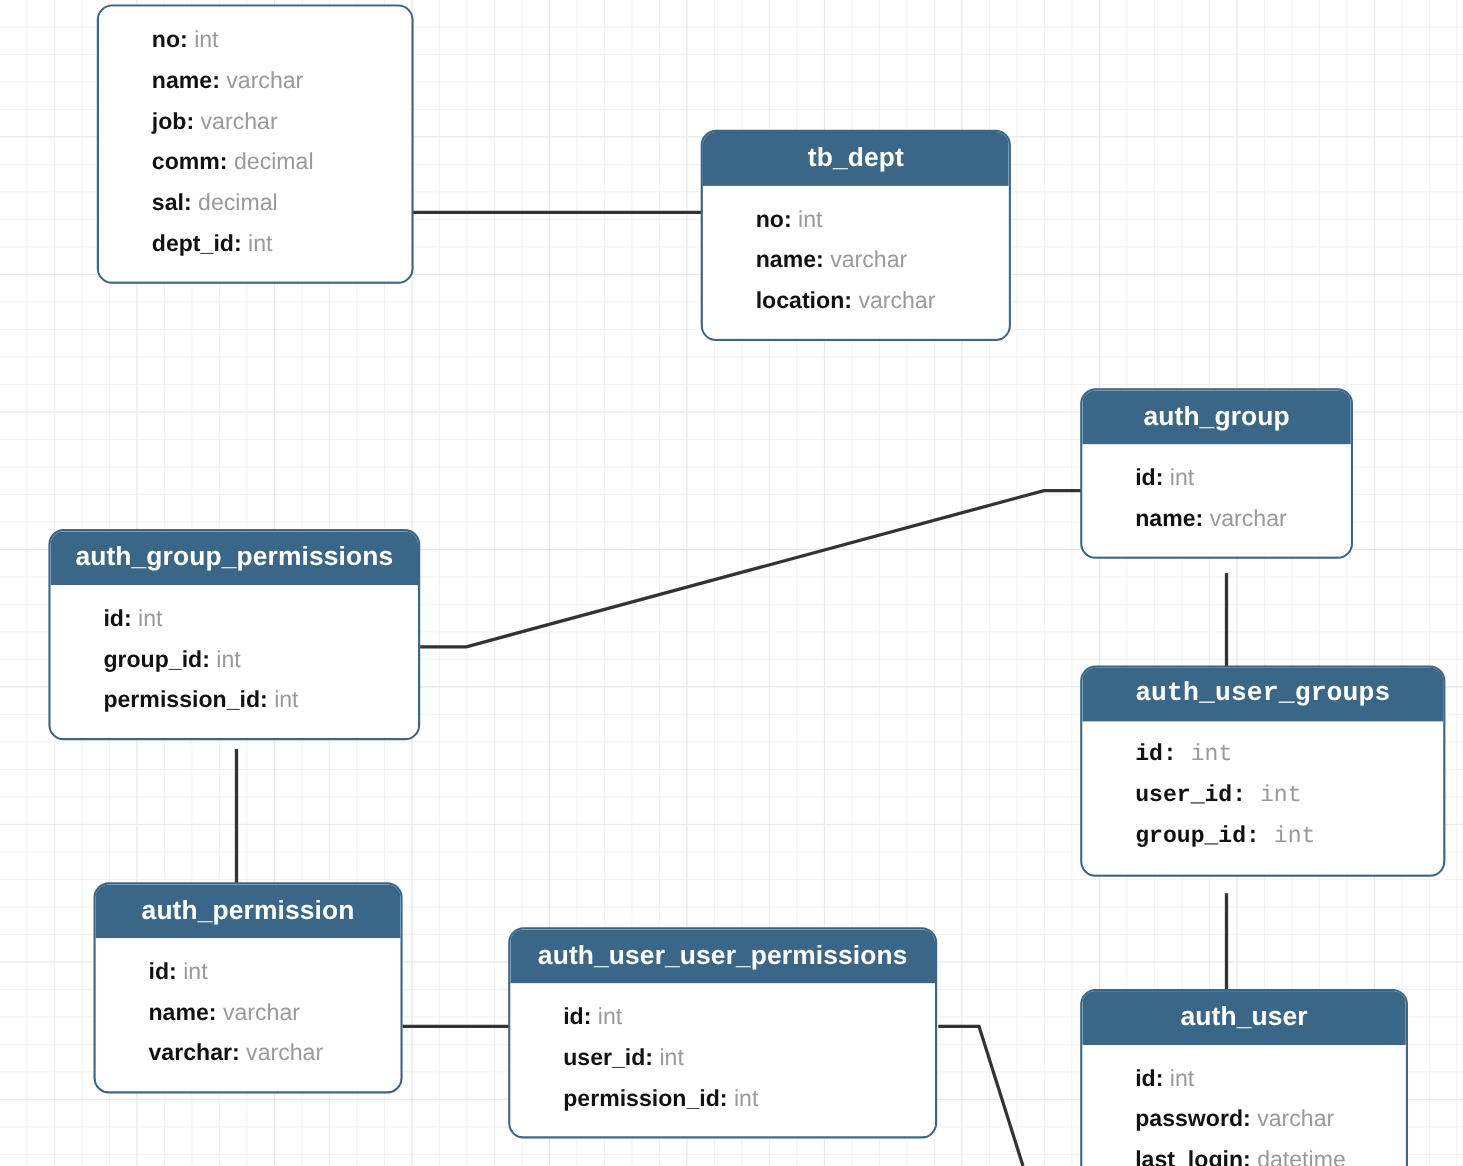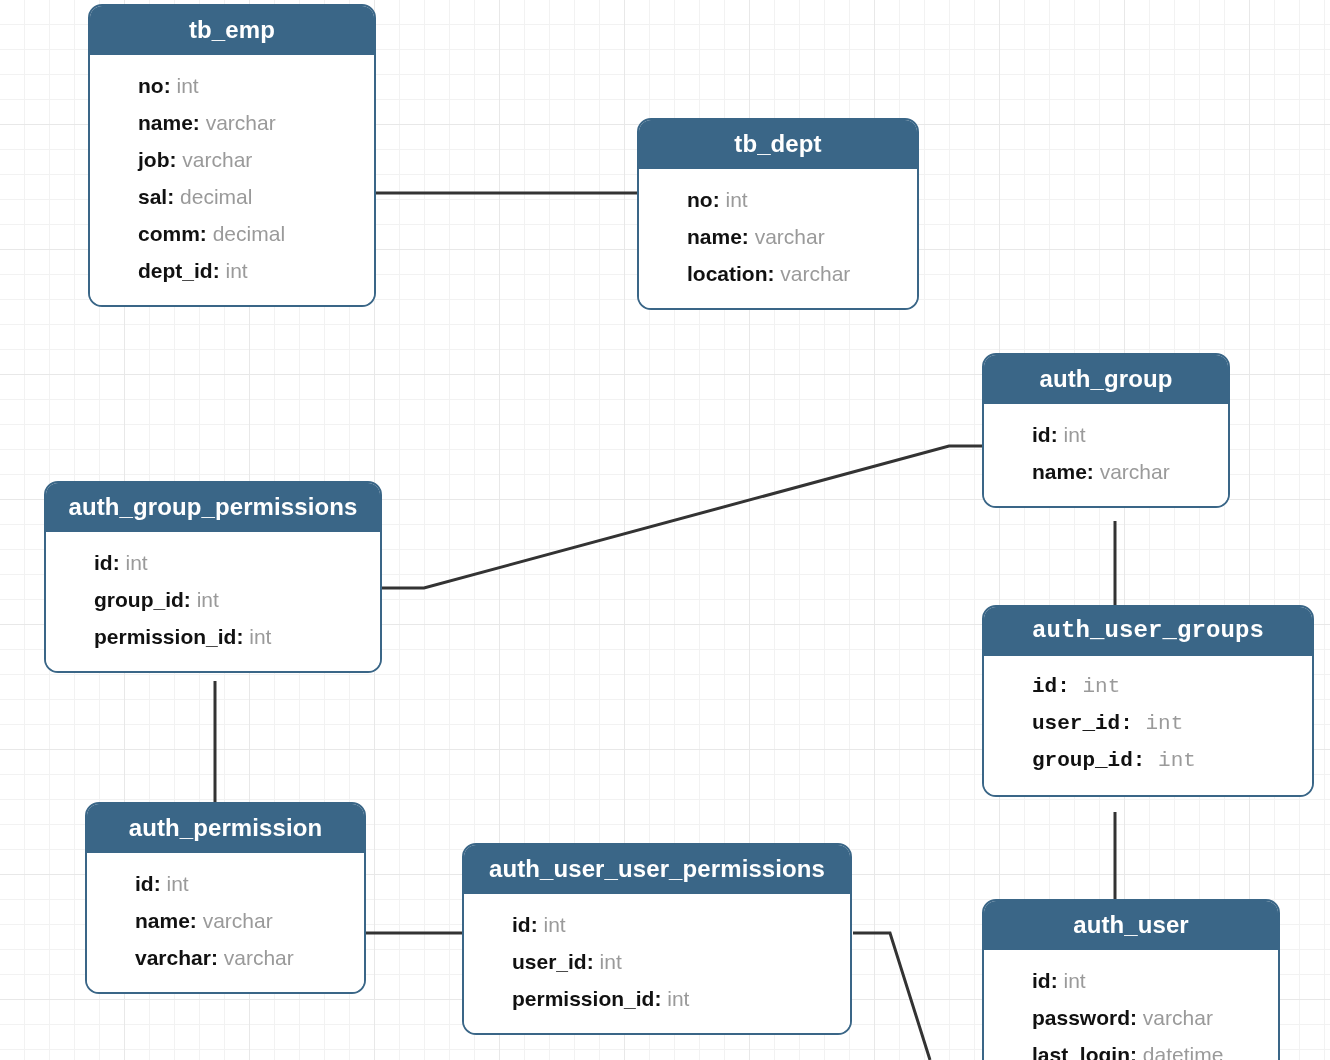--- a/index.html
+++ b/index.html
@@ -97,27 +97,26 @@
         <polyline points="1115,521 1115,606" fill="none" stroke="#333333" stroke-width="3"></polyline>
         <polyline points="215,681 215,803" fill="none" stroke="#333333" stroke-width="3"></polyline>
         <polyline points="1115,812 1115,900" fill="none" stroke="#333333" stroke-width="3"></polyline>
         <polyline points="366,933 463,933" fill="none" stroke="#333333" stroke-width="3"></polyline>
         <polyline points="853,933 890,933 930,1060" fill="none" stroke="#333333" stroke-width="3"></polyline>
       </g>
   </svg>
 
   <div id="entity-layer">
       <div class="entity" style="left: 88px; top: 4px; width: 288px;">
-        <div class="entity-header">tb_emp</div>
         <div class="entity-body">
           <div class="field"><span class="field-name">no</span><span class="field-colon">: </span><span class="field-type">int</span></div>
           <div class="field"><span class="field-name">name</span><span class="field-colon">: </span><span class="field-type">varchar</span></div>
           <div class="field"><span class="field-name">job</span><span class="field-colon">: </span><span class="field-type">varchar</span></div>
+          <div class="field"><span class="field-name">comm</span><span class="field-colon">: </span><span class="field-type">decimal</span></div>
           <div class="field"><span class="field-name">sal</span><span class="field-colon">: </span><span class="field-type">decimal</span></div>
-          <div class="field"><span class="field-name">comm</span><span class="field-colon">: </span><span class="field-type">decimal</span></div>
           <div class="field"><span class="field-name">dept_id</span><span class="field-colon">: </span><span class="field-type">int</span></div>
         </div>
       </div>
       <div class="entity" style="left: 637px; top: 118px; width: 282px;">
         <div class="entity-header">tb_dept</div>
         <div class="entity-body">
           <div class="field"><span class="field-name">no</span><span class="field-colon">: </span><span class="field-type">int</span></div>
           <div class="field"><span class="field-name">name</span><span class="field-colon">: </span><span class="field-type">varchar</span></div>
           <div class="field"><span class="field-name">location</span><span class="field-colon">: </span><span class="field-type">varchar</span></div>
         </div>

